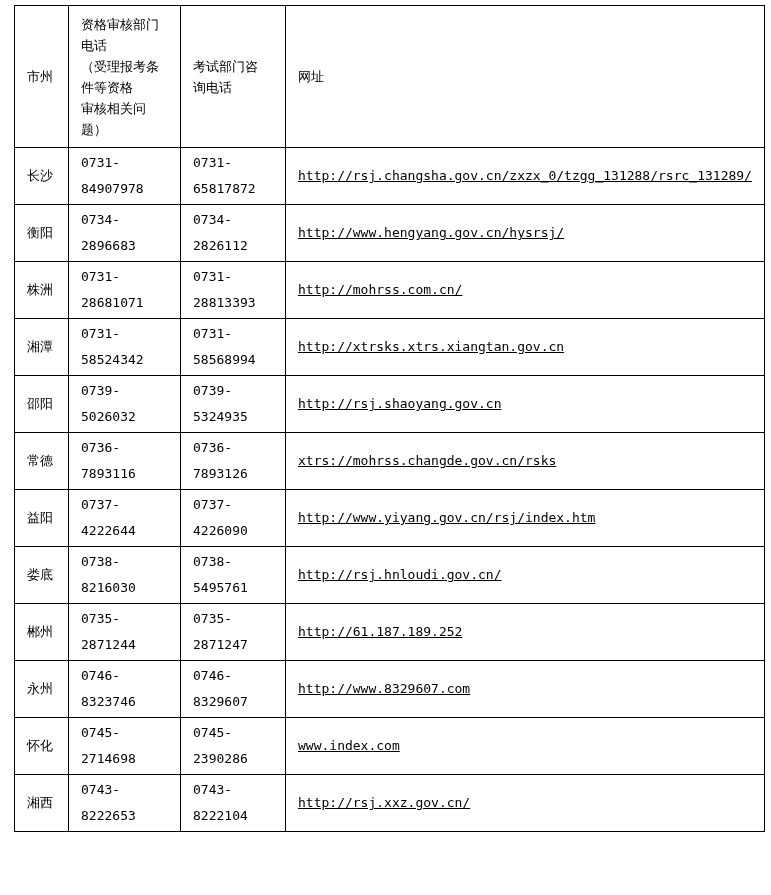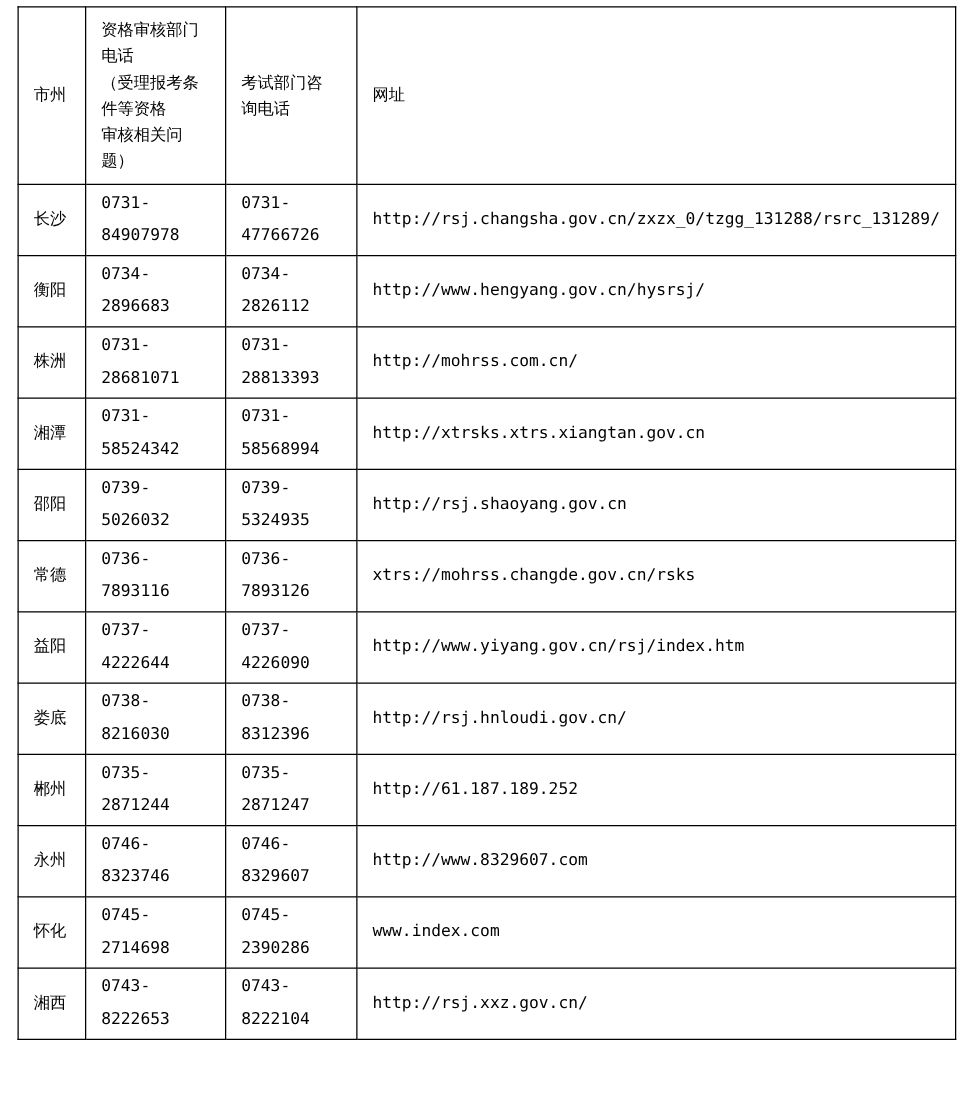--- a/index.html
+++ b/index.html
@@ -41,20 +41,21 @@
     white-space: pre-line;   
     line-height: 21px;
   }
   .contact-table td {
     line-height: 26px;
     word-break: normal;
     overflow-wrap: normal;
   }
   .url-cell {
     white-space: nowrap;
+    text-decoration: underline;
   }
 </style>
 </head>
 <body>
 
 <div class="sheet">
   <table class="contact-table">
     <colgroup>
       <col style="width:54px">
       <col style="width:112px">
@@ -72,21 +73,21 @@
 题）</th>
         <th>考试部门咨
 询电话</th>
         <th>网址</th>
       </tr>
     </thead>
     <tbody>
       <tr class="row-reg">
         <td>长沙</td>
         <td>0731-84907978</td>
-        <td>0731-47766726</td>
+        <td>0731-65817872</td>
         <td class="url-cell">http://rsj.changsha.gov.cn/zxzx_0/tzgg_131288/rsrc_131289/</td>
       </tr>
       <tr class="row-reg">
         <td>衡阳</td>
         <td>0734-2896683</td>
         <td>0734-2826112</td>
         <td class="url-cell">http://www.hengyang.gov.cn/hysrsj/</td>
       </tr>
       <tr class="row-reg">
         <td>株洲</td>
@@ -114,21 +115,21 @@
       </tr>
       <tr class="row-reg">
         <td>益阳</td>
         <td>0737-4222644</td>
         <td>0737-4226090</td>
         <td class="url-cell">http://www.yiyang.gov.cn/rsj/index.htm</td>
       </tr>
       <tr class="row-reg">
         <td>娄底</td>
         <td>0738-8216030</td>
-        <td>0738-8312396</td>
+        <td>0738-5495761</td>
         <td class="url-cell">http://rsj.hnloudi.gov.cn/</td>
       </tr>
       <tr class="row-reg">
         <td>郴州</td>
         <td>0735-2871244</td>
         <td>0735-2871247</td>
         <td class="url-cell">http://61.187.189.252</td>
       </tr>
       <tr class="row-reg">
         <td>永州</td>

